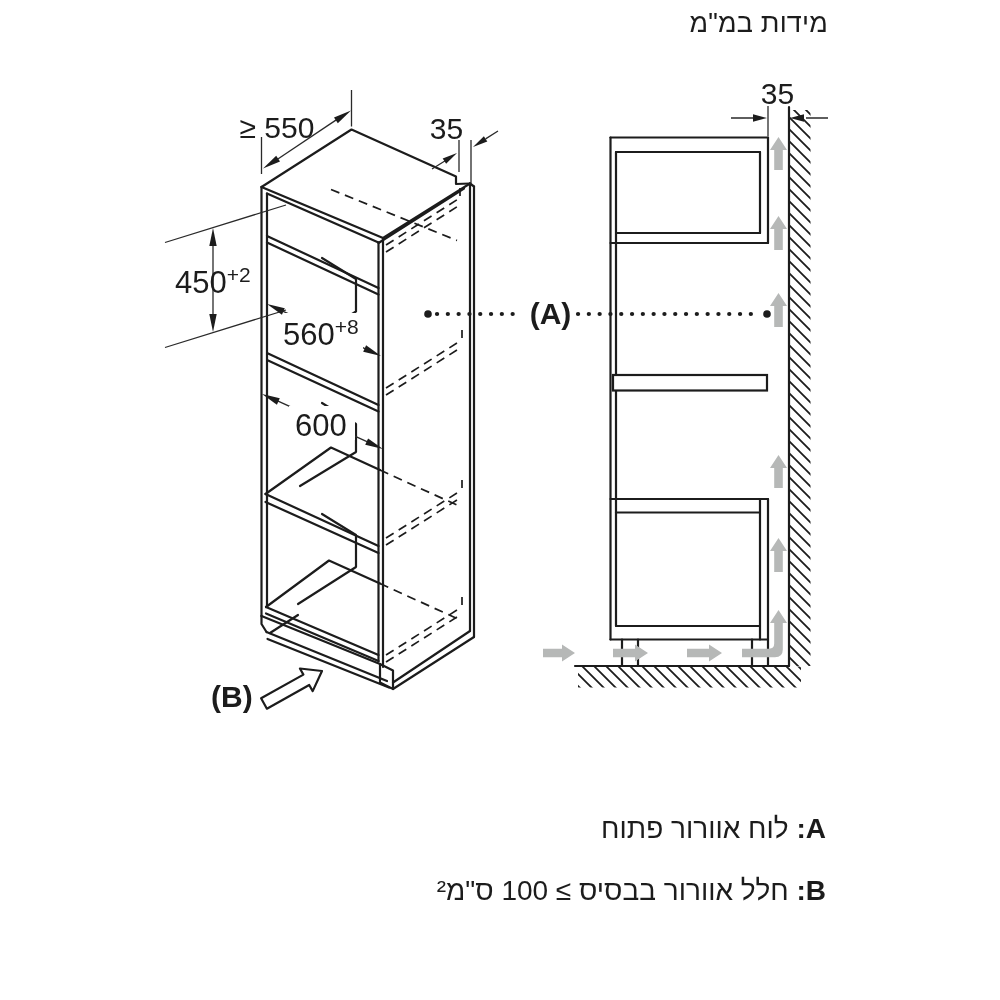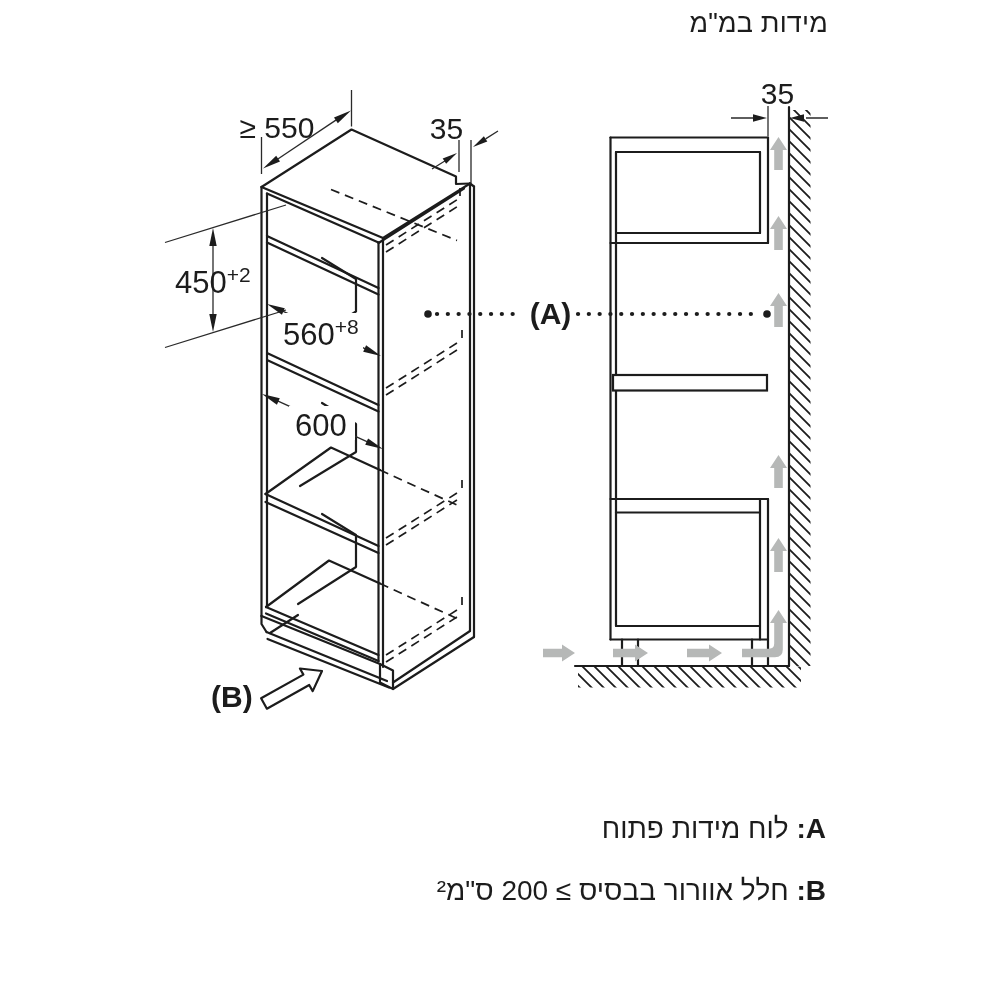--- a/index.html
+++ b/index.html
@@ -184,19 +184,19 @@
         <polygon class="gray" points="778.5,538 770,551 774.2,551 774.2,572 782.8,572 782.8,551 787,551"></polygon>
         <polygon class="gray" points="575,653 562,644.5 562,648.8 543,648.8 543,657.2 562,657.2 562,661.5"></polygon>
         <polygon class="gray" points="648,653 635,644.5 635,648.8 613,648.8 613,657.2 635,657.2 635,661.5"></polygon>
         <polygon class="gray" points="722,653 709,644.5 709,648.8 687,648.8 687,657.2 709,657.2 709,661.5"></polygon>
         <path class="gray" d="M742,648.8 L769,648.8 Q774.2,648.8 774.2,643.6 L774.2,623 L770,623 L778.5,610 L787,623 L782.8,623 L782.8,649.5 Q782.8,657.2 775,657.2 L742,657.2 Z"></path>
       </g>
     </g>
   </svg>
 
   <div class="legend-line leg-a" dir="rtl">
-    <b>A:</b> <span>לוח מידות פתוח</span>
+    <b>A:</b> <span>לוח אוורור פתוח</span>
   </div>
   <div class="legend-line leg-b" dir="rtl">
-    <b>B:</b> <span>חלל אוורור בבסיס ≥ 200 ס"מ²</span>
+    <b>B:</b> <span>חלל אוורור בבסיס ≥ 100 ס"מ²</span>
   </div>
 
 </div>
 
 </body></html>

